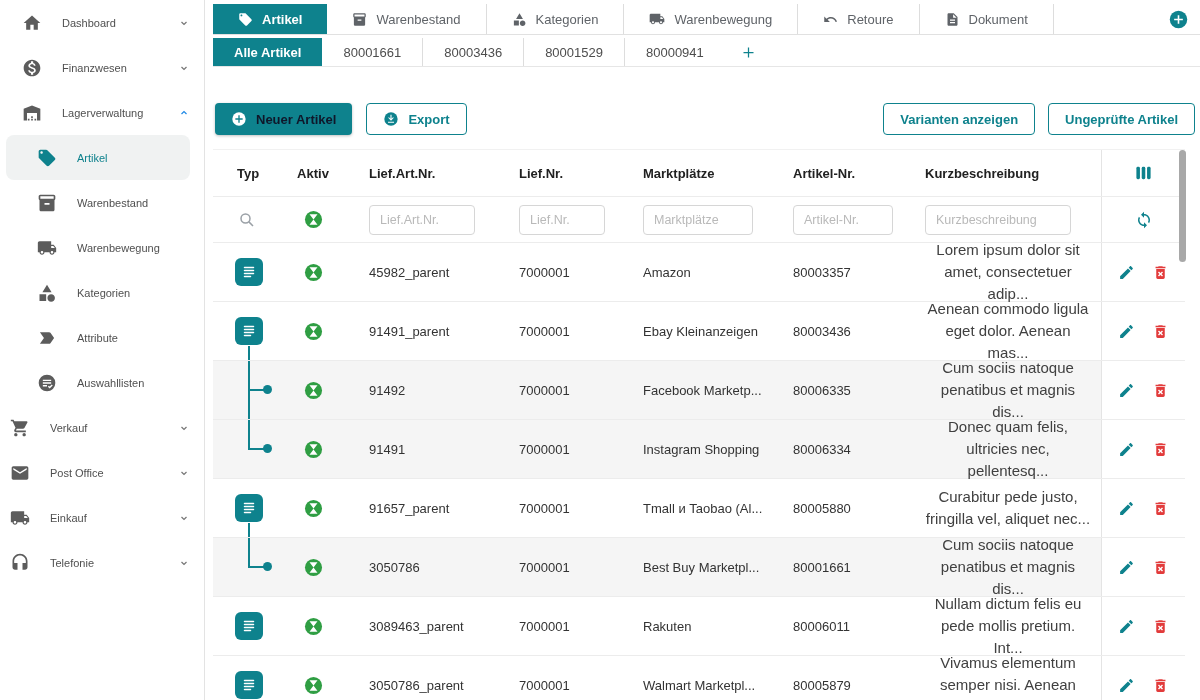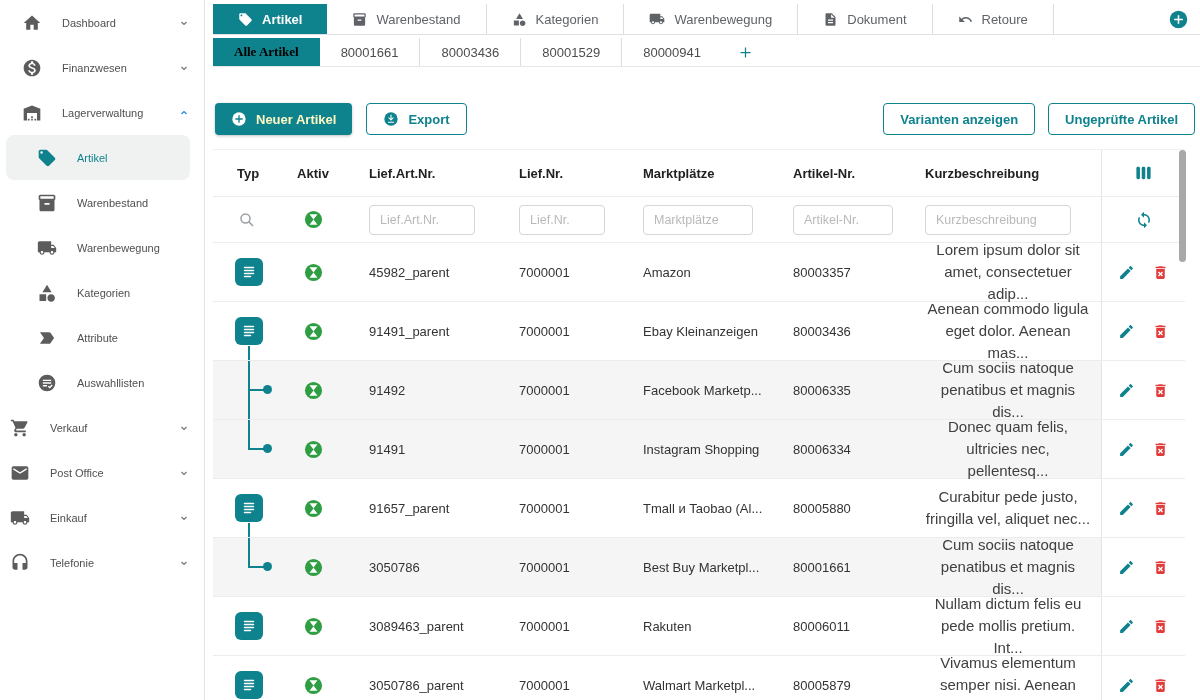--- a/index.html
+++ b/index.html
@@ -22,27 +22,27 @@
   
   .main{flex:1;min-width:0;position:relative;padding-left:8px;box-sizing:border-box;}
   .tabbar{margin-top:4px;height:30px;display:flex;align-items:stretch;border-bottom:1px solid #e1e1e1;}
   .tab{display:flex;align-items:center;gap:9px;padding:0 25px;font-size:13px;color:#5f6368;border-right:1px solid #ddd;cursor:pointer;white-space:nowrap;}
   .tab .ic{fill:#5f6368;}
   .tab.active{background:#0e828d;color:#fff;border-right:none;font-weight:bold;}
   .tab.active .ic{fill:#fff;}
   .tab-add{margin-left:auto;align-self:center;margin-right:12px;cursor:pointer;display:flex;}
   .subtabbar{margin-top:3px;height:28px;display:flex;align-items:stretch;border-bottom:1px solid #e6e6e6;}
   .subtab{display:flex;align-items:center;padding:0 21px;font-size:13px;color:#4d4d4d;border-right:1px solid #ddd;cursor:pointer;white-space:nowrap;}
-  .subtab.active{background:#0e828d;color:#000000;font-weight:bold;border-right:none;font-family:Liberation Serif, serif;}
+  .subtab.active{background:#0e828d;color:#ffffff;font-weight:bold;border-right:none;}
   .subtab-add{display:flex;align-items:center;padding:0 16px;cursor:pointer;}
 
   
   .toolbar{margin:36px 5px 14px 2px;display:flex;align-items:center;}
   .btn{height:32px;border-radius:4px;font-size:13px;font-weight:bold;display:inline-flex;align-items:center;gap:9px;padding:0 16px;box-sizing:border-box;cursor:pointer;border:none;background:none;font-family:inherit;}
-  .btn-primary{background:#0e828d;color:#fef9c3;box-shadow:0 1px 3px rgba(0,0,0,.25);}
+  .btn-primary{background:#0e828d;color:#0f172a;box-shadow:0 1px 3px rgba(0,0,0,.25);}
   .btn-outline{border:1px solid #0e828d;color:#0e828d;background:#fff;}
   .ml14{margin-left:14px;}
   .toolbar-right{margin-left:auto;display:flex;gap:13px;}
 
   
   .table{width:972px;}
   .grid{display:grid;grid-template-columns:68px 64px 150px 124px 150px 132px 1fr 84px;align-items:center;}
   .thead{height:46px;font-size:13px;font-weight:bold;color:#212121;border-bottom:1px solid #ececec;border-top:1px solid #f1f1f1;}
   .hcell{padding-left:24px;}
   .hc-typ{padding-left:24px;}
@@ -221,29 +221,29 @@
         <span>Kategorien</span>
       </div>
       <div class="tab">
         <svg class="ic" width="16" height="16" viewBox="0 0 24 24">
             <path d="M20 8h-3V4H3c-1.1 0-2 .9-2 2v11h2c0 1.66 1.34 3 3 3s3-1.34 3-3h6c0 1.66 1.34 3 3 3s3-1.34 3-3h2v-5l-3-4zM6 18.5c-.83 0-1.5-.67-1.5-1.5s.67-1.5 1.5-1.5 1.5.67 1.5 1.5-.67 1.5-1.5 1.5zm13.5-9l1.96 2.5H17V9.5h2.5zm-1.5 9c-.83 0-1.5-.67-1.5-1.5s.67-1.5 1.5-1.5 1.5.67 1.5 1.5-.67 1.5-1.5 1.5z"></path>
           </svg>
         <span>Warenbewegung</span>
       </div>
       <div class="tab">
         <svg class="ic" width="15" height="15" viewBox="0 0 24 24">
-            <path d="M14 2H6c-1.1 0-1.99.9-1.99 2L4 20c0 1.1.89 2 1.99 2H18c1.1 0 2-.9 2-2V8l-6-6zm2 16H8v-2h8v2zm0-4H8v-2h8v2zm-3-5V3.5L18.5 9H13z"></path>
-          </svg>
-        <span>Dokument</span>
+            <path d="M12.5 8c-2.65 0-5.05.99-6.9 2.6L2 7v9h9l-3.62-3.62c1.39-1.16 3.16-1.88 5.12-1.88 3.54 0 6.55 2.31 7.6 5.5l2.37-.78C21.08 11.03 17.15 8 12.5 8z"></path>
+          </svg>
+        <span>Retoure</span>
       </div>
       <div class="tab">
         <svg class="ic" width="15" height="15" viewBox="0 0 24 24">
-            <path d="M12.5 8c-2.65 0-5.05.99-6.9 2.6L2 7v9h9l-3.62-3.62c1.39-1.16 3.16-1.88 5.12-1.88 3.54 0 6.55 2.31 7.6 5.5l2.37-.78C21.08 11.03 17.15 8 12.5 8z"></path>
-          </svg>
-        <span>Retoure</span>
+            <path d="M14 2H6c-1.1 0-1.99.9-1.99 2L4 20c0 1.1.89 2 1.99 2H18c1.1 0 2-.9 2-2V8l-6-6zm2 16H8v-2h8v2zm0-4H8v-2h8v2zm-3-5V3.5L18.5 9H13z"></path>
+          </svg>
+        <span>Dokument</span>
       </div>
       <span class="tab-add">
         <svg width="19" height="19" viewBox="0 0 24 24">
             <circle cx="12" cy="12" r="11" fill="#0e828d"></circle>
             <path d="M11 6.5h2V11h4.5v2H13v4.5h-2V13H6.5v-2H11V6.5z" fill="#fff"></path>
           </svg>
       </span>
     </div>
 
     <div class="subtabbar">

